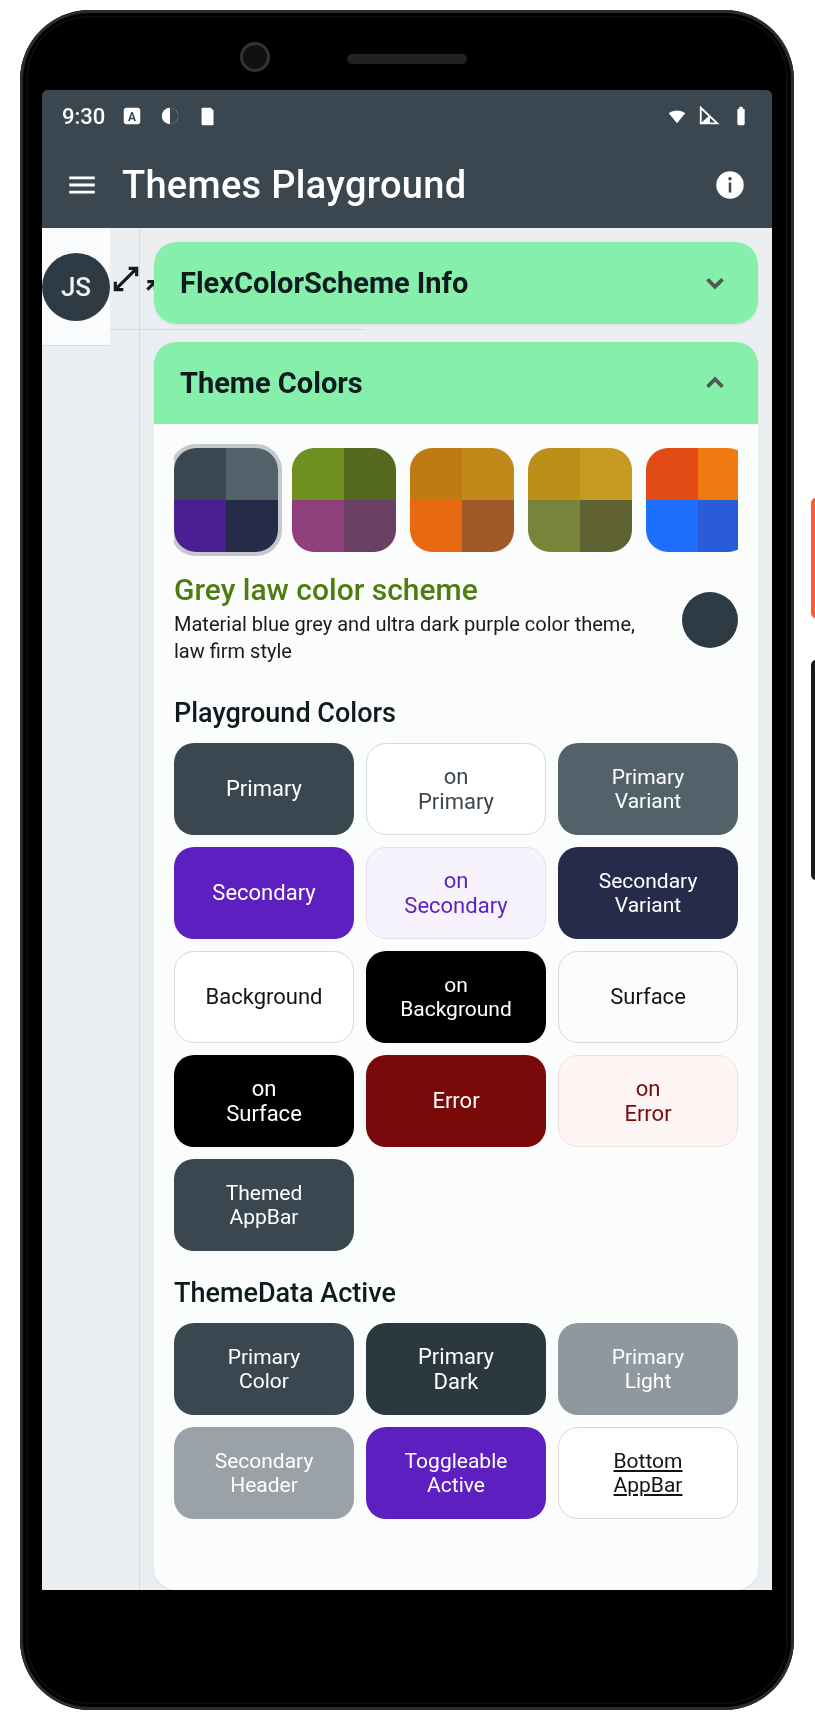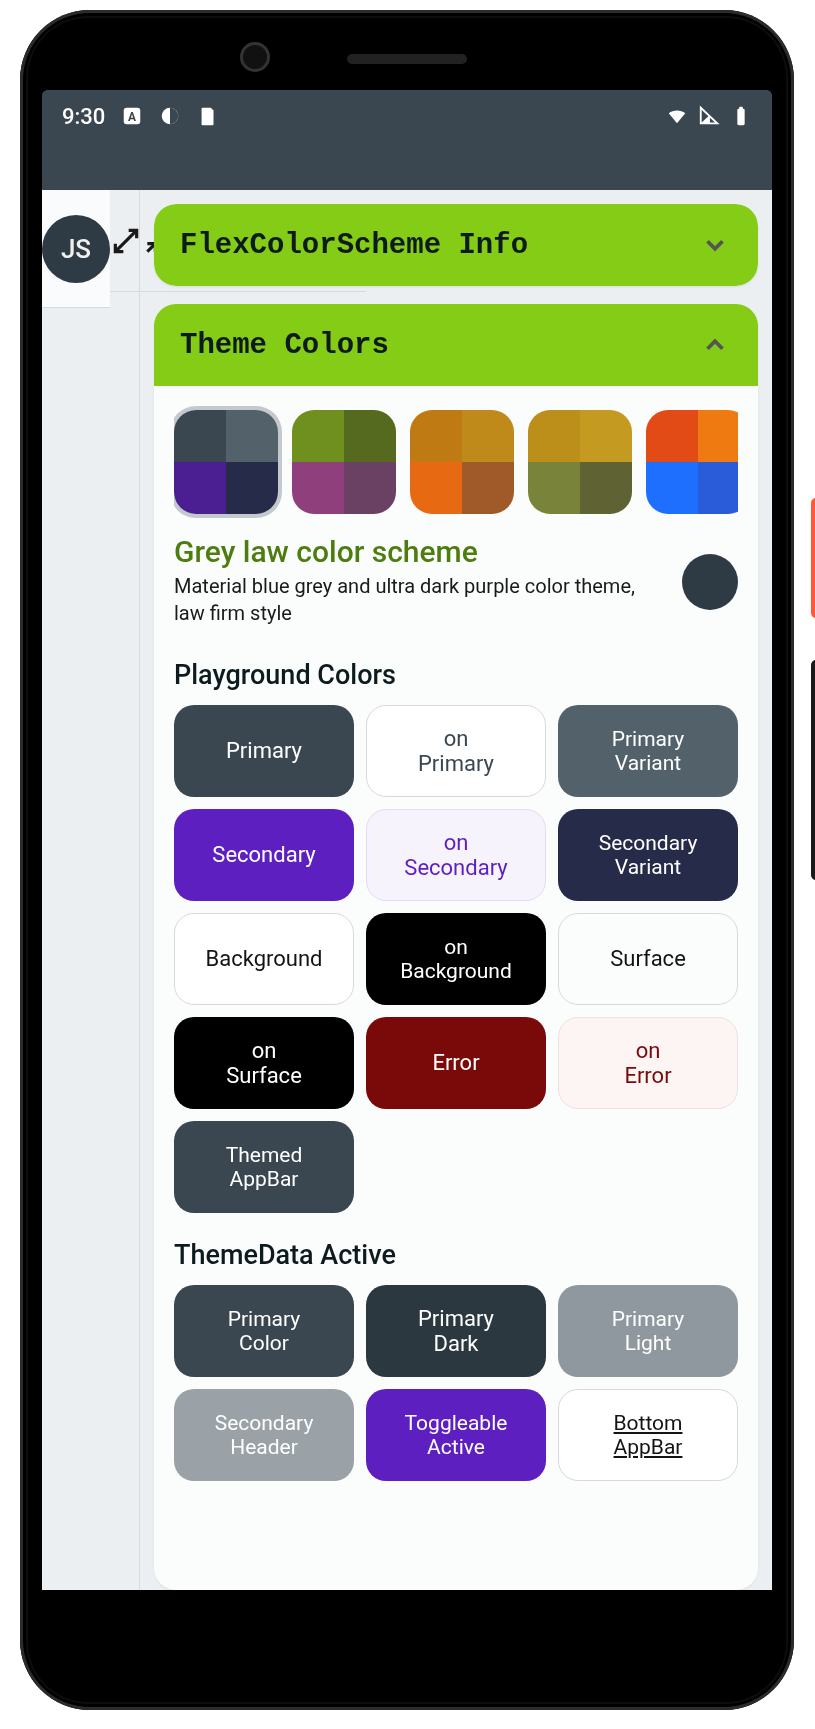--- a/index.html
+++ b/index.html
@@ -57,21 +57,20 @@
 
   
   .screen {
     position:absolute;
     left:22px; right:22px; top:80px; bottom:120px;
     background:#3a4750;
     border-radius:6px 6px 0 0;
     overflow:hidden;
     display:flex;
     flex-direction:column;
-    gap:48px;
   }
 
   
   .statusbar {
     height:52px;
     background:#3a4750;
     color:#fff;
     display:flex;
     align-items:center;
     padding:0 20px;
@@ -158,24 +157,23 @@
     gap:18px;
   }
   .card {
     background:#f5f7f8;
     border-radius:22px;
     box-shadow: 0 1px 2px rgba(0,0,0,0.08);
     overflow:hidden;
   }
   .card-header {
     display:flex;
-    align-items:flex-end;
+    align-items:flex-start;
     padding:24px 26px;
-    background:#84cc16;
-    font-family:Liberation Mono, monospace;
+    background:#86efac;
   }
   .card-header.round-bottom { border-radius:22px; }
   .card-title {
     font-size:29px;
     font-weight:700;
     color:#0d1b1e;
   }
   .expand-icon {
     margin-left:auto;
     width:34px; height:34px;
@@ -310,20 +308,35 @@
         </span>
         <span class="s-icon">
           <svg viewBox="0 0 24 24">
               <rect x="8" y="4" width="8" height="18" rx="1.5"></rect>
               <rect x="10" y="2" width="4" height="3" rx="1"></rect>
             </svg>
         </span>
       </div>
     </div>
 
+    <div class="appbar">
+      <div class="menu-btn">
+        <svg viewBox="0 0 24 24">
+            <path d="M3 6h18v2H3zM3 11h18v2H3zM3 16h18v2H3z"></path>
+          </svg>
+      </div>
+      <div class="appbar-title">Themes Playground</div>
+      <div class="info-btn">
+        <svg viewBox="0 0 24 24">
+            <circle cx="12" cy="12" r="11"></circle>
+            <rect x="11" y="10" width="2" height="8" fill="#3a4750"></rect>
+            <circle cx="12" cy="7" r="1.4" fill="#3a4750"></circle>
+          </svg>
+      </div>
+    </div>
 
     <div class="app-body">
 
       <div class="sidebar">
         <div class="item first">
           <div class="avatar">JS</div>
         </div>
         <div class="item">
           <svg viewBox="0 0 24 24">
               <path d="M4 20L20 4" stroke-width="2.4" fill="none"></path>

